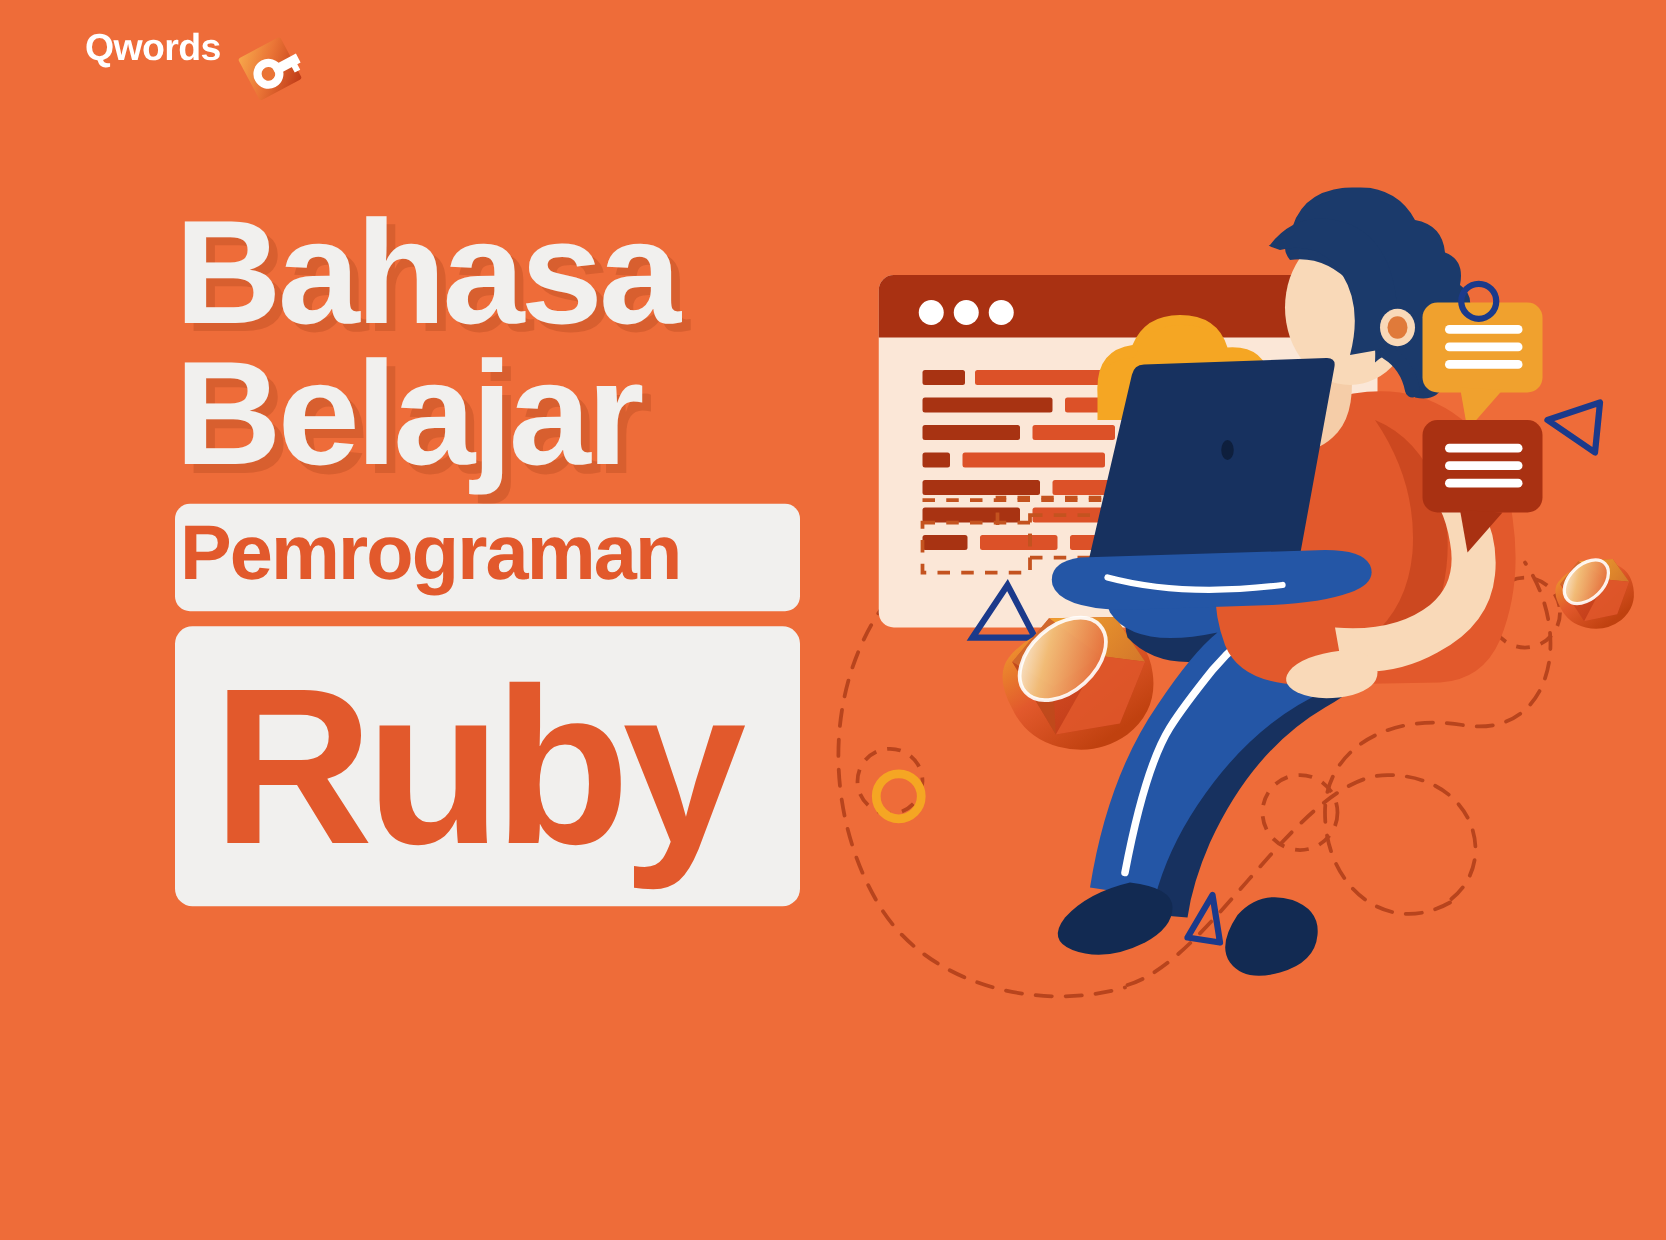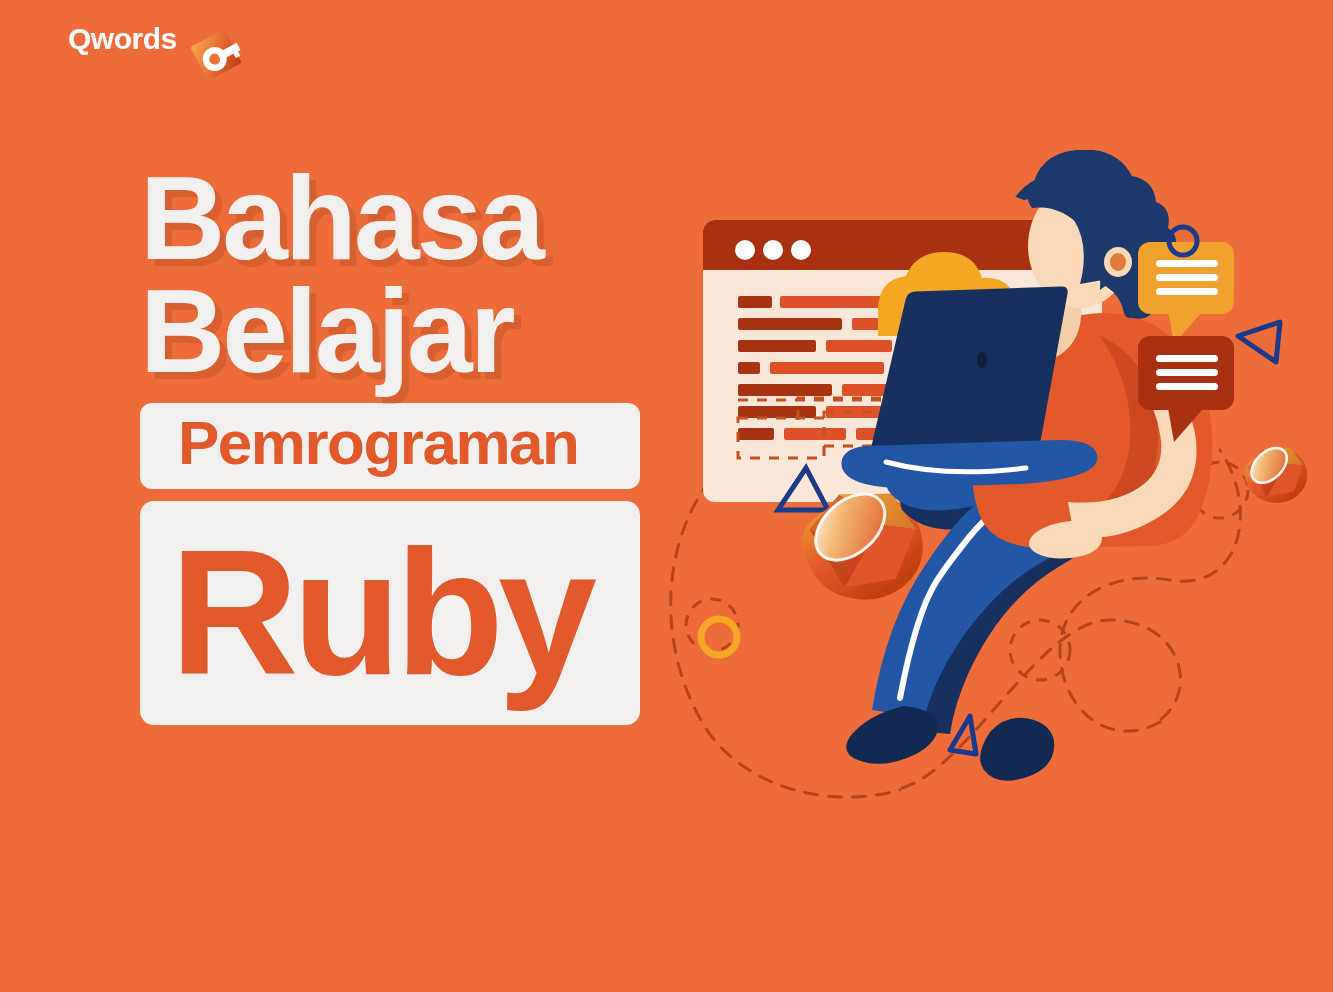--- a/index.html
+++ b/index.html
@@ -55,21 +55,21 @@
     white-space: nowrap;
   }
   .hl-line.line2 {
     margin-top: 2px;
   }
 
   .chip {
     background: #f1f0ee;
     border-radius: 12px;
     margin-top: 14px;
-    padding: 6px 14px 12px 38px;
+    padding: 6px 14px 12px 4px;
     box-sizing: border-box;
     width: 500px;
   }
   .chip-text {
     color: #e2592c;
     font-size: 62px;
     font-weight: bold;
     line-height: 1.1;
     letter-spacing: -1.5px;
     white-space: nowrap;

